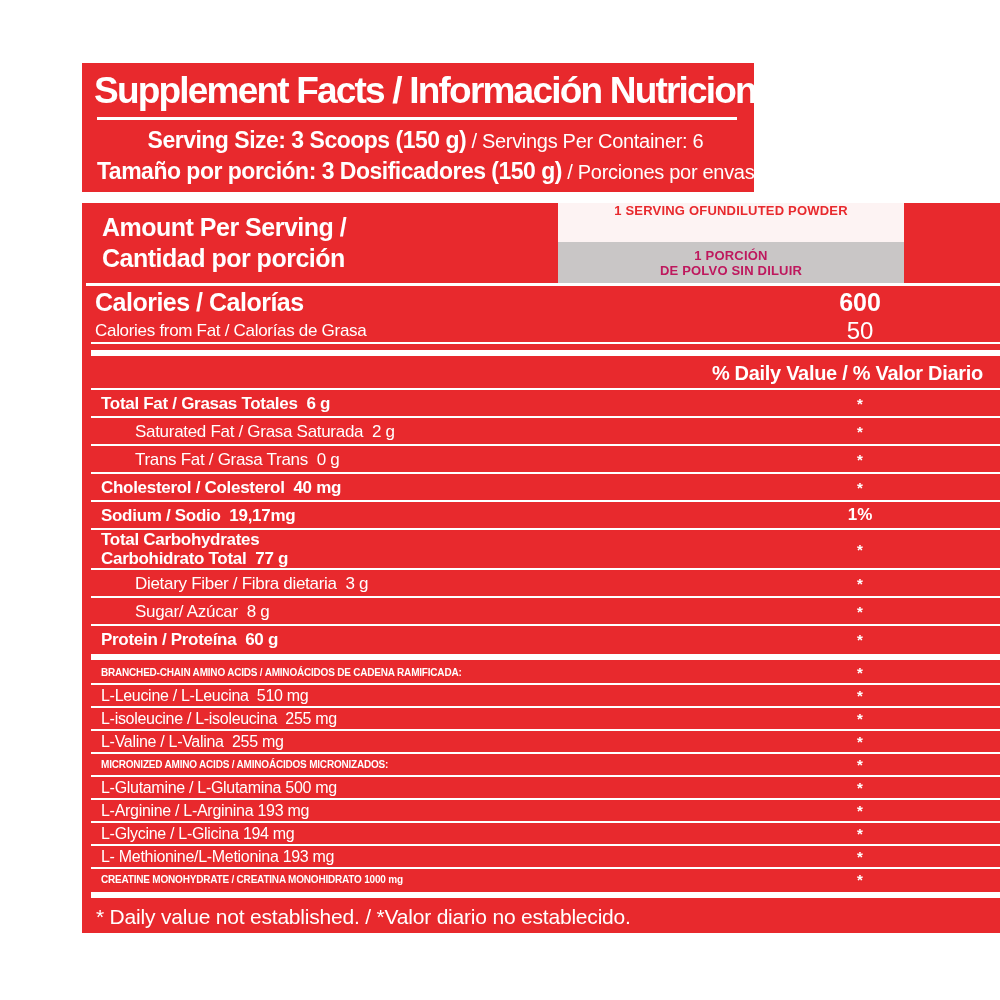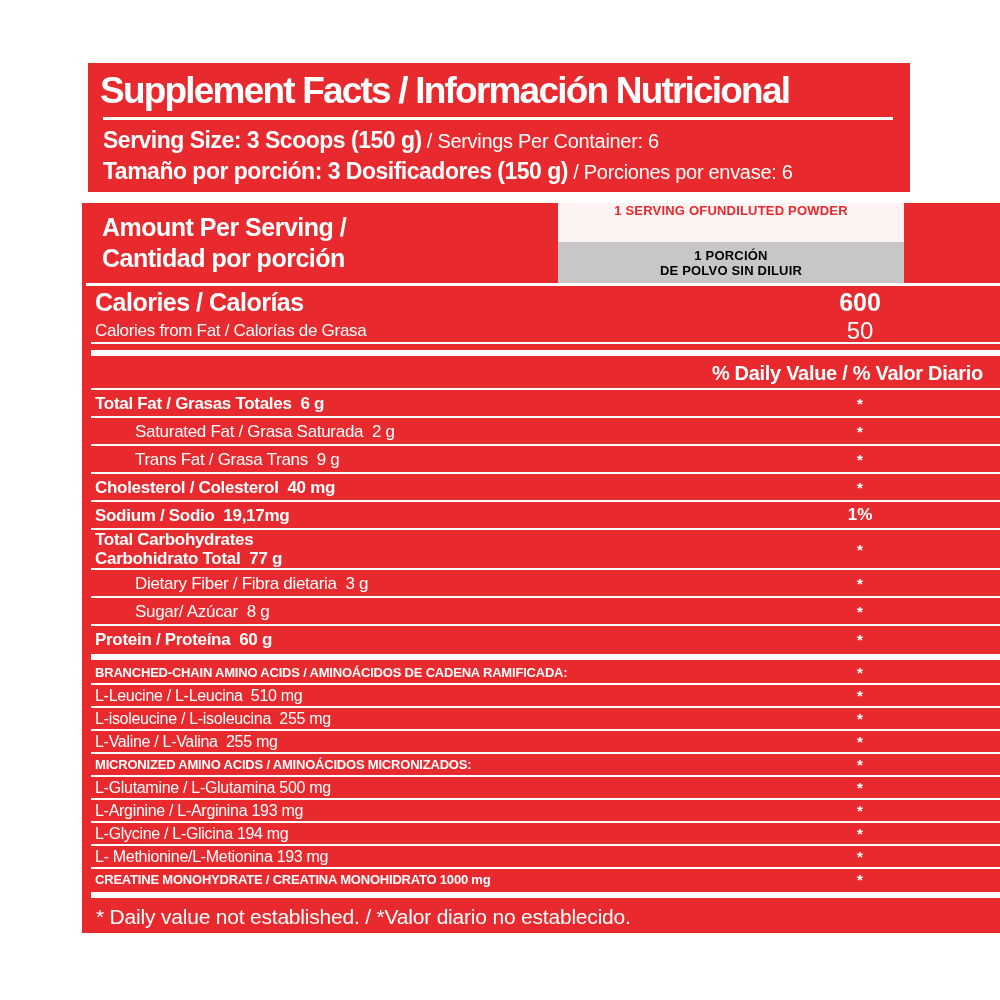--- a/index.html
+++ b/index.html
@@ -1,22 +1,22 @@
 <!DOCTYPE html>
 <html><head>
 <meta charset="utf-8">
 <style>
   html,body{margin:0;padding:0;}
   body{
     width:1000px;height:1000px;background:#ffffff;position:relative;
     font-family:"Liberation Sans",sans-serif;color:#ffffff;overflow:hidden;
   }
   .hdr-box{
-    position:absolute;left:88px;top:63px;width:822px;height:129px;
-    background:#e8292d;box-sizing:border-box;
+    position:absolute;left:82px;top:63px;width:672px;height:129px;
+    background:#e8292d;box-sizing:border-box;text-align:center;
   }
   .title{
     font-size:37px;font-weight:bold;letter-spacing:-1.8px;white-space:nowrap;
     padding:7px 0 0 12px;line-height:1.15;
   }
   .title-rule{height:3px;background:#ffffff;margin:4px 17px 6px 15px;}
   .serving-line{padding-left:15px;line-height:28px;white-space:pre;}
   .sv-bold{font-size:23px;font-weight:bold;letter-spacing:-0.5px;}
   .sv-reg{font-size:20px;font-weight:normal;letter-spacing:-0.3px;}
 
@@ -30,21 +30,21 @@
     justify-content:center;padding-left:20px;font-size:25px;font-weight:bold;
     line-height:31px;letter-spacing:-0.5px;
   }
   .col-hdr{width:346px;display:flex;flex-direction:column;}
   .col-en{
     height:39px;background:#fdf3f3;color:#e8292d;font-size:13px;font-weight:bold;
     text-align:center;display:flex;flex-direction:row;justify-content:center;
     line-height:15px;letter-spacing:0.2px;
   }
   .col-es{
-    height:41px;background:#c9c6c6;color:#000000;font-size:13px;font-weight:bold;
+    height:41px;background:#c9c6c6;color:#be185d;font-size:13px;font-weight:bold;
     text-align:center;display:flex;flex-direction:column;justify-content:center;
     line-height:15px;letter-spacing:0.2px;
   }
   .sep-full{height:3px;background:#ffffff;margin:0 4px;flex:none;}
   .sep-line{height:2px;background:#ffffff;margin:0 22px 0 9px;flex:none;}
   .thick-bar{height:6px;background:#ffffff;margin:2px 22px 2px 9px;flex:none;}
   .gap4{height:4px;flex:none;}
 
   .cal-row{height:33px;display:flex;align-items:center;flex:none;}
   .cal-label{flex:1;padding-left:13px;font-size:25px;font-weight:bold;letter-spacing:-0.5px;}
@@ -53,25 +53,25 @@
   .calfat-label{flex:1;padding-left:13px;font-size:17px;letter-spacing:-0.3px;}
   .calfat-value{width:160px;text-align:center;margin-right:102px;font-size:24px;}
 
   .dv-row{
     height:30px;line-height:30px;text-align:right;padding-right:59px;
     font-size:20px;font-weight:bold;letter-spacing:-0.3px;flex:none;
   }
 
   .nrow{display:flex;align-items:center;min-height:26px;flex:none;}
   .nrow.amino{min-height:21px;}
-  .nlabel{flex:1;padding-left:13px;font-size:17px;letter-spacing:-0.3px;white-space:pre;line-height:19px;}
+  .nlabel{flex:1;padding-left:19px;font-size:17px;letter-spacing:-0.3px;white-space:pre;line-height:19px;}
   .nrow.amino .nlabel{font-size:16px;}
   .nrow.indent .nlabel{padding-left:53px;}
   .nrow.bold .nlabel{font-weight:bold;}
-  .nrow.caps .nlabel{font-weight:bold;font-size:13px;letter-spacing:-0.2px;}
+  .nrow.caps .nlabel{font-weight:bold;font-size:10px;letter-spacing:-0.2px;}
   .nvalue{width:160px;text-align:center;margin-right:102px;font-size:15px;font-weight:bold;}
   .nvalue.big{font-size:17px;}
 
   .footer{
     flex:1;display:flex;align-items:center;padding-left:14px;
     font-size:21px;letter-spacing:-0.2px;
   }
 </style>
 </head>
 <body>
@@ -122,21 +122,21 @@
         <div class="nlabel">Total Fat / Grasas Totales  6 g</div>
         <div class="nvalue">*</div>
       </div>
       <div class="sep-line"></div>
       <div class="nrow indent">
         <div class="nlabel">Saturated Fat / Grasa Saturada  2 g</div>
         <div class="nvalue">*</div>
       </div>
       <div class="sep-line"></div>
       <div class="nrow indent">
-        <div class="nlabel">Trans Fat / Grasa Trans  9 g</div>
+        <div class="nlabel">Trans Fat / Grasa Trans  0 g</div>
         <div class="nvalue">*</div>
       </div>
       <div class="sep-line"></div>
       <div class="nrow bold">
         <div class="nlabel">Cholesterol / Colesterol  40 mg</div>
         <div class="nvalue">*</div>
       </div>
       <div class="sep-line"></div>
       <div class="nrow bold">
         <div class="nlabel">Sodium / Sodio  19,17mg</div>

